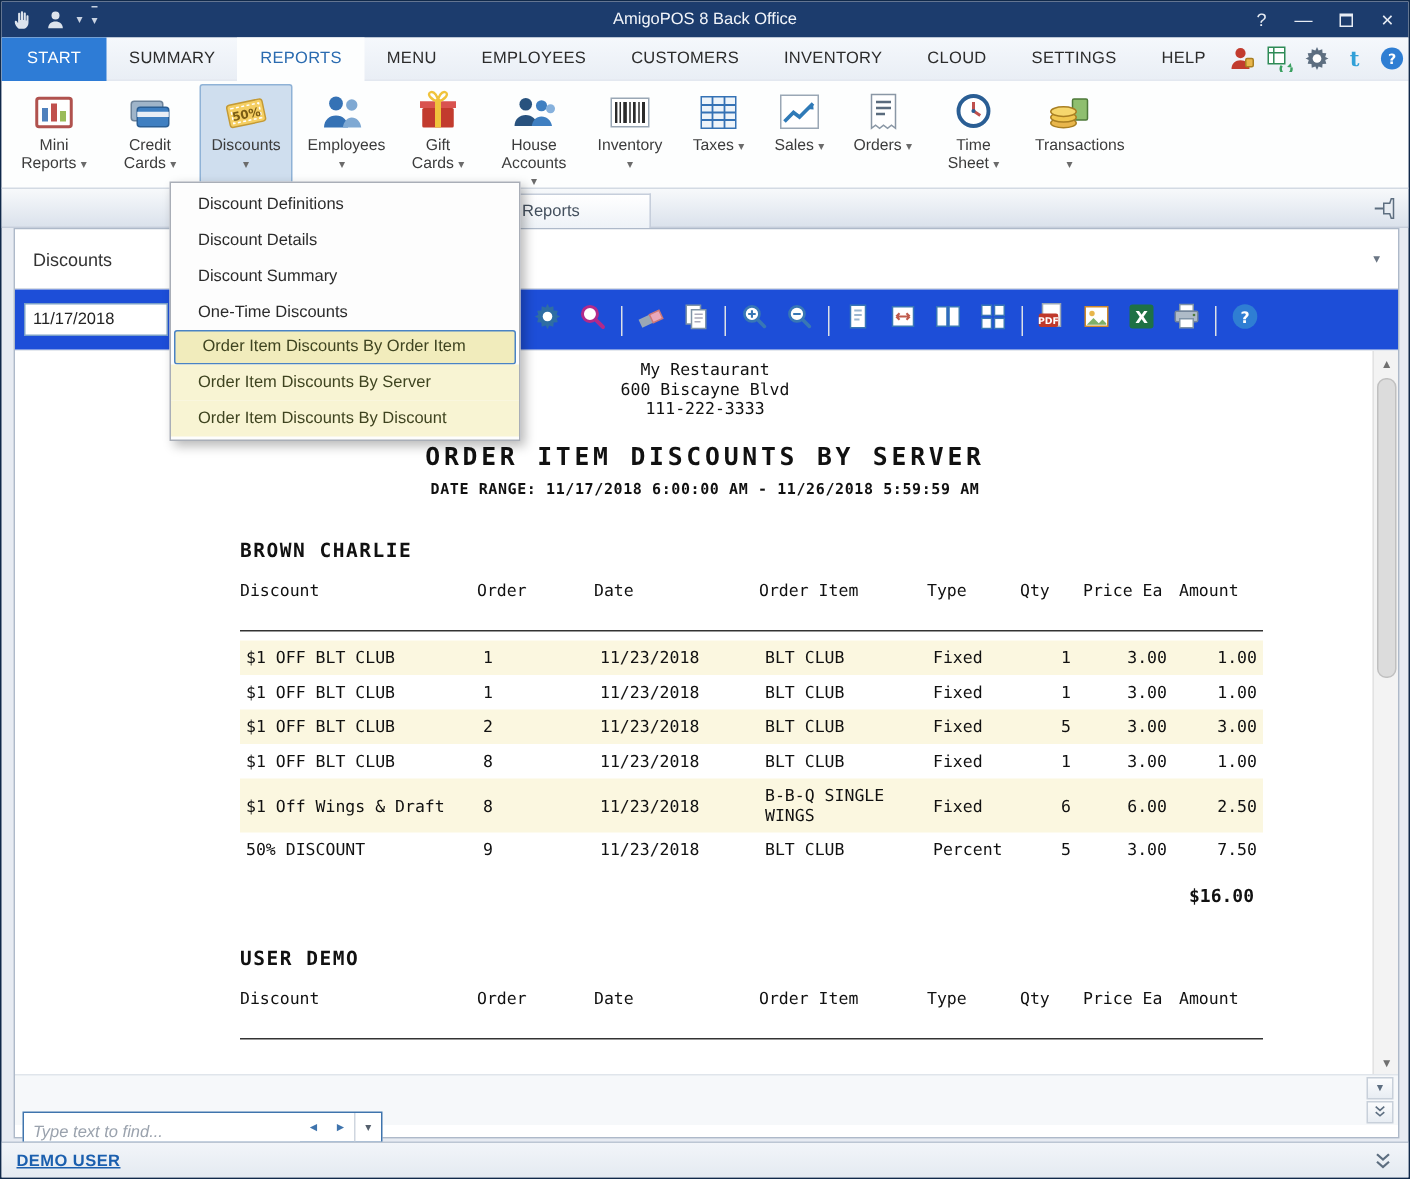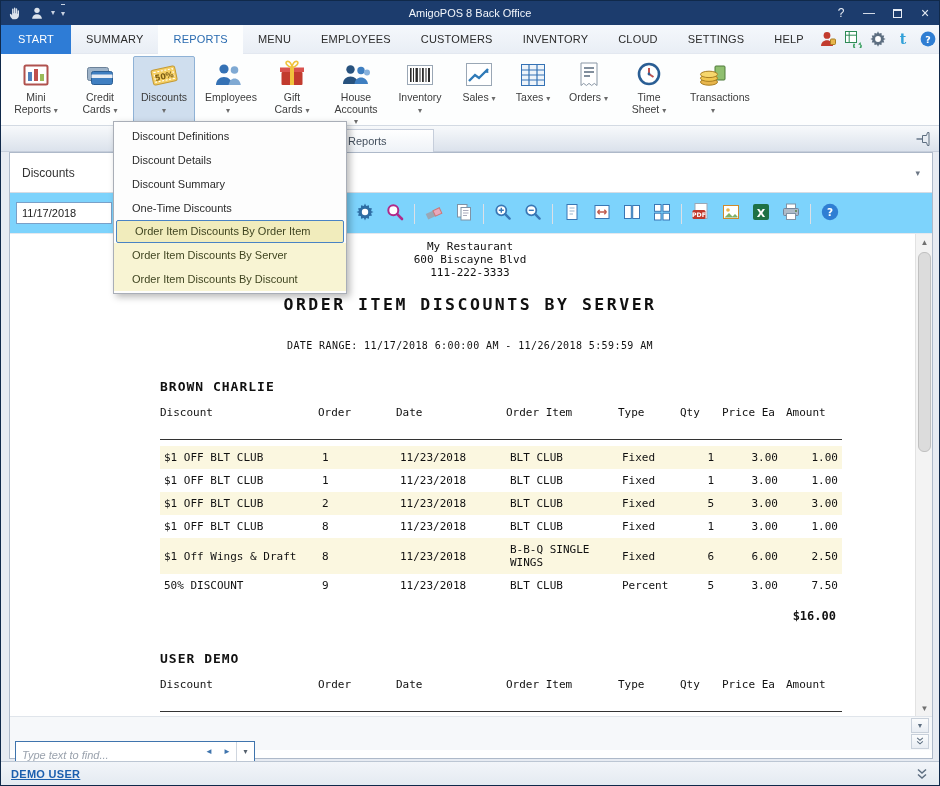--- a/index.html
+++ b/index.html
@@ -43,34 +43,34 @@
   .docstrip{position:absolute;top:125px;left:0;right:0;height:26px;background:linear-gradient(#f7f9fb,#dbe2ec);border-bottom:1px solid #c6cedb}
   .doctab{position:absolute;left:300px;top:3px;height:23px;padding:0 46px;background:linear-gradient(#ffffff,#eef2f7);border:1px solid #c6cedb;border-bottom:none;font-size:11px;line-height:22px;color:#44505e}
   .pin{position:absolute;right:8px;top:5px;width:16px;height:16px}
   .pin svg{width:100%;height:100%}
 
   
   .panel{position:absolute;top:151px;left:8px;width:924px;height:607px;background:#fff;border:1px solid #aeb9c9}
   .panel-header{height:40px;display:flex;align-items:center;padding:0 12px;border-bottom:1px solid #d6dce4;background:#fff}
   .panel-title{font-size:12px;color:#333}
   .panel-combo{margin-left:auto;font-size:9px;color:#6b7684}
-  .toolbar-row{position:relative;height:41px;border-bottom:1px solid #e4e8ee;background:#7dd3fc}
+  .toolbar-row{position:relative;height:41px;border-bottom:1px solid #e4e8ee;background:#1d4ed8}
   .date-input{position:absolute;left:6px;top:9px;width:96px;height:22px;border:1px solid #7aa0c8;font-size:11px;color:#222;padding:0 5px;background:#fff;font-family:"Liberation Sans","DejaVu Sans",sans-serif}
   .vtools{position:absolute;left:344px;top:0;height:41px;display:flex;align-items:center;gap:8px}
   .tbtn{width:22px;height:22px;display:flex;align-items:center;justify-content:center;border-radius:2px}
   .tbtn svg{width:20px;height:20px}
   .vsep{width:1px;height:20px;background:#dcе0e6;background:#dce0e6}
 
   
   .viewer{position:relative;height:482px;background:#fff;overflow:hidden}
   .report-content{position:absolute;left:150px;top:0;width:690px;color:#111}
   .mono{font-family:"DejaVu Sans Mono","Liberation Mono",monospace}
   .addr{width:620px;text-align:center;font-size:11px;line-height:13px;margin-top:6px}
   .rtitle{width:620px;text-align:center;font-size:16.5px;font-weight:bold;letter-spacing:2.5px;margin-top:16px}
-  .rrange{width:620px;text-align:center;font-size:10px;font-weight:normal;margin-top:26px;letter-spacing:.4px}
+  .rrange{width:620px;text-align:center;font-size:10px;font-weight:bold;margin-top:7px;letter-spacing:.4px}
   .rnote{width:690px;text-align:center;font-size:10.3px;font-weight:bold;margin-top:30px;white-space:nowrap}
   .section{margin-top:28px}
   .sec-name{font-size:13px;font-weight:bold;letter-spacing:1px;margin-bottom:12px}
   .trow{display:grid;grid-template-columns:158px 78px 110px 112px 62px 42px 64px 56px;width:682px}
   .thead{font-weight:normal;border-bottom:1px solid #333;padding-bottom:20px;margin-bottom:6px}
   .trow.body{padding:5px 4px;align-items:center}
   .tbody .trow:nth-child(odd){background:#fbf7e0}
   .tcell{font-size:11px;line-height:13px;font-family:"DejaVu Sans Mono","Liberation Mono",monospace}
   .tcell.num{text-align:right;padding-right:12px}
   .tcell.c7{padding-right:8px}
@@ -253,32 +253,32 @@
               <rect x="14.5" y="8" width="1" height="14"></rect>
               <rect x="17" y="8" width="1.8" height="14"></rect>
               <rect x="20.5" y="8" width="1" height="14"></rect>
               <rect x="23" y="8" width="2" height="14"></rect>
             </g>
           </svg></span>
         <div class="rlabel">Inventory <span class="rchev">▾</span></div>
       </div>
       <div class="ritem">
         <span class="ricon"><svg viewBox="0 0 30 30">
+            <rect x="3.5" y="4.5" width="23" height="21" fill="#eef4fa" stroke="#3572b5"></rect>
+            <path d="M3.5 10h23M3.5 15h23M3.5 20h23M11 4.5v21M19 4.5v21" stroke="#3572b5" stroke-width="1.2" fill="none"></path>
+          </svg></span>
+        <div class="rlabel">Taxes <span class="rchev">▾</span></div>
+      </div>
+      <div class="ritem">
+        <span class="ricon"><svg viewBox="0 0 30 30">
             <rect x="2.5" y="3.5" width="25" height="22" fill="#fff" stroke="#9aa7b5"></rect>
             <path d="M5 21l6-6 4 3 9-9" fill="none" stroke="#2f7ab7" stroke-width="2.4"></path>
             <path d="M24 9l.4 4-4-.4z" fill="#2f7ab7"></path>
           </svg></span>
         <div class="rlabel">Sales <span class="rchev">▾</span></div>
-      </div>
-      <div class="ritem">
-        <span class="ricon"><svg viewBox="0 0 30 30">
-            <rect x="3.5" y="4.5" width="23" height="21" fill="#eef4fa" stroke="#3572b5"></rect>
-            <path d="M3.5 10h23M3.5 15h23M3.5 20h23M11 4.5v21M19 4.5v21" stroke="#3572b5" stroke-width="1.2" fill="none"></path>
-          </svg></span>
-        <div class="rlabel">Taxes <span class="rchev">▾</span></div>
       </div>
       <div class="ritem">
         <span class="ricon"><svg viewBox="0 0 30 30">
             <path d="M7 3h16v22.5l-2.7-2.1-2.6 2.1-2.7-2.1-2.6 2.1-2.7-2.1L7 25.5z" fill="#fff" stroke="#8a97a5"></path>
             <path d="M10 8h10M10 12h10M10 16h6" stroke="#5a6b7d" stroke-width="1.6"></path>
           </svg></span>
         <div class="rlabel">Orders <span class="rchev">▾</span></div>
       </div>
       <div class="ritem">
         <span class="ricon"><svg viewBox="0 0 30 30">

